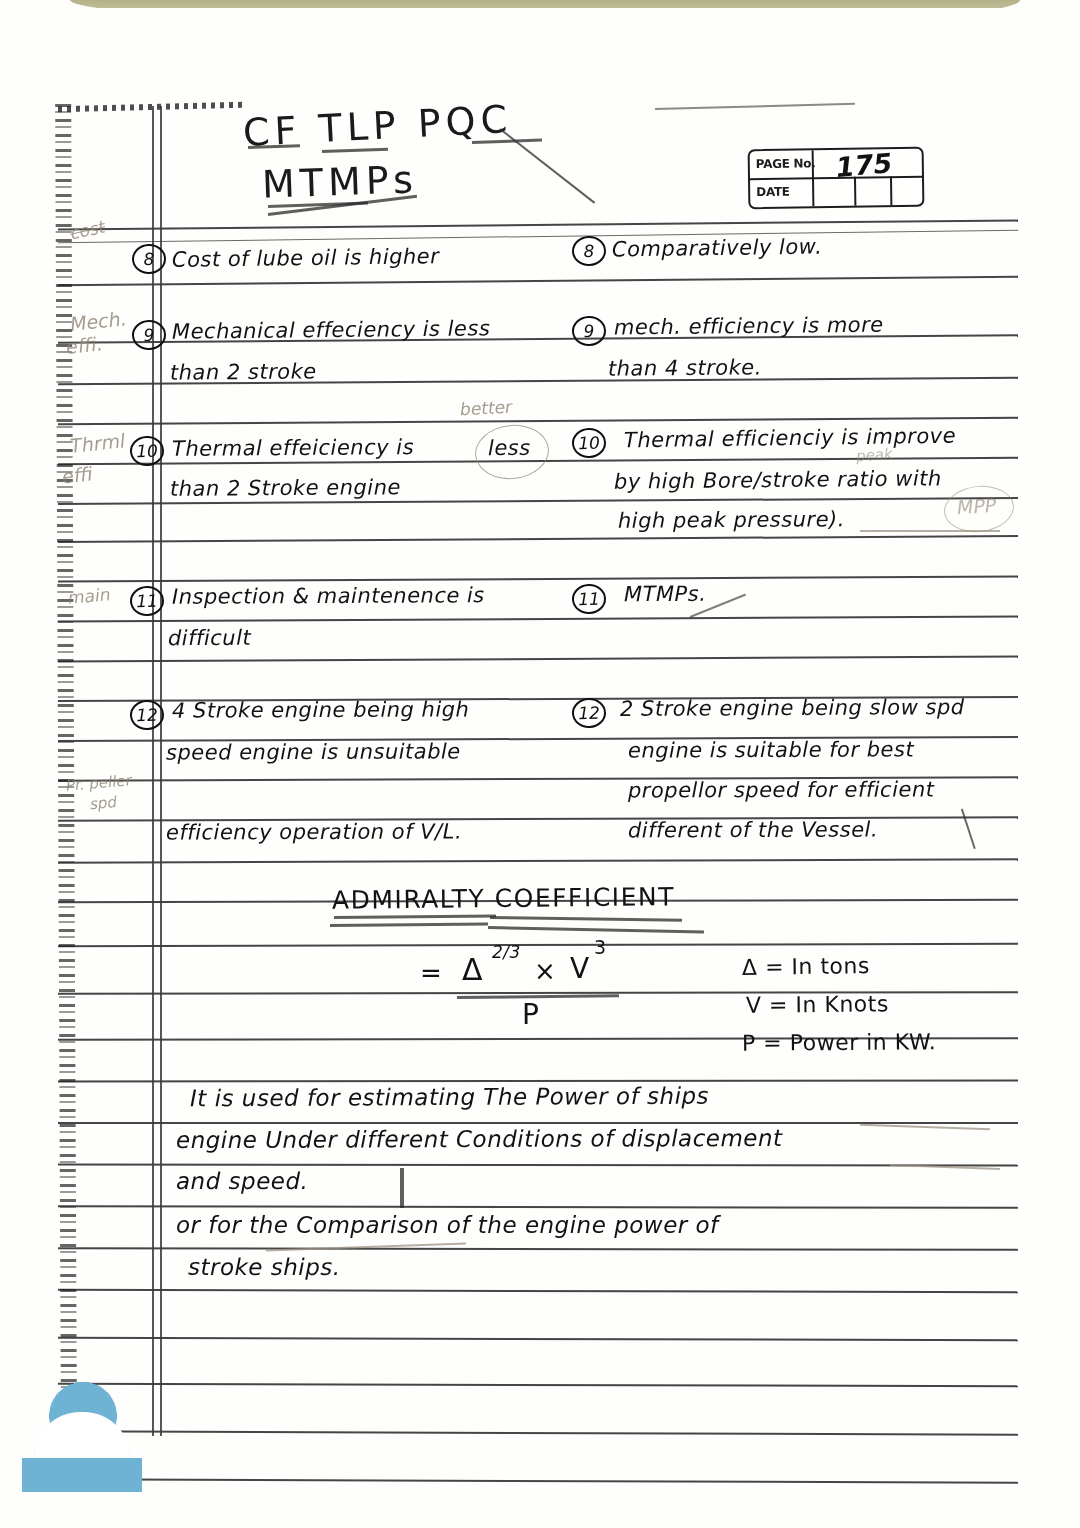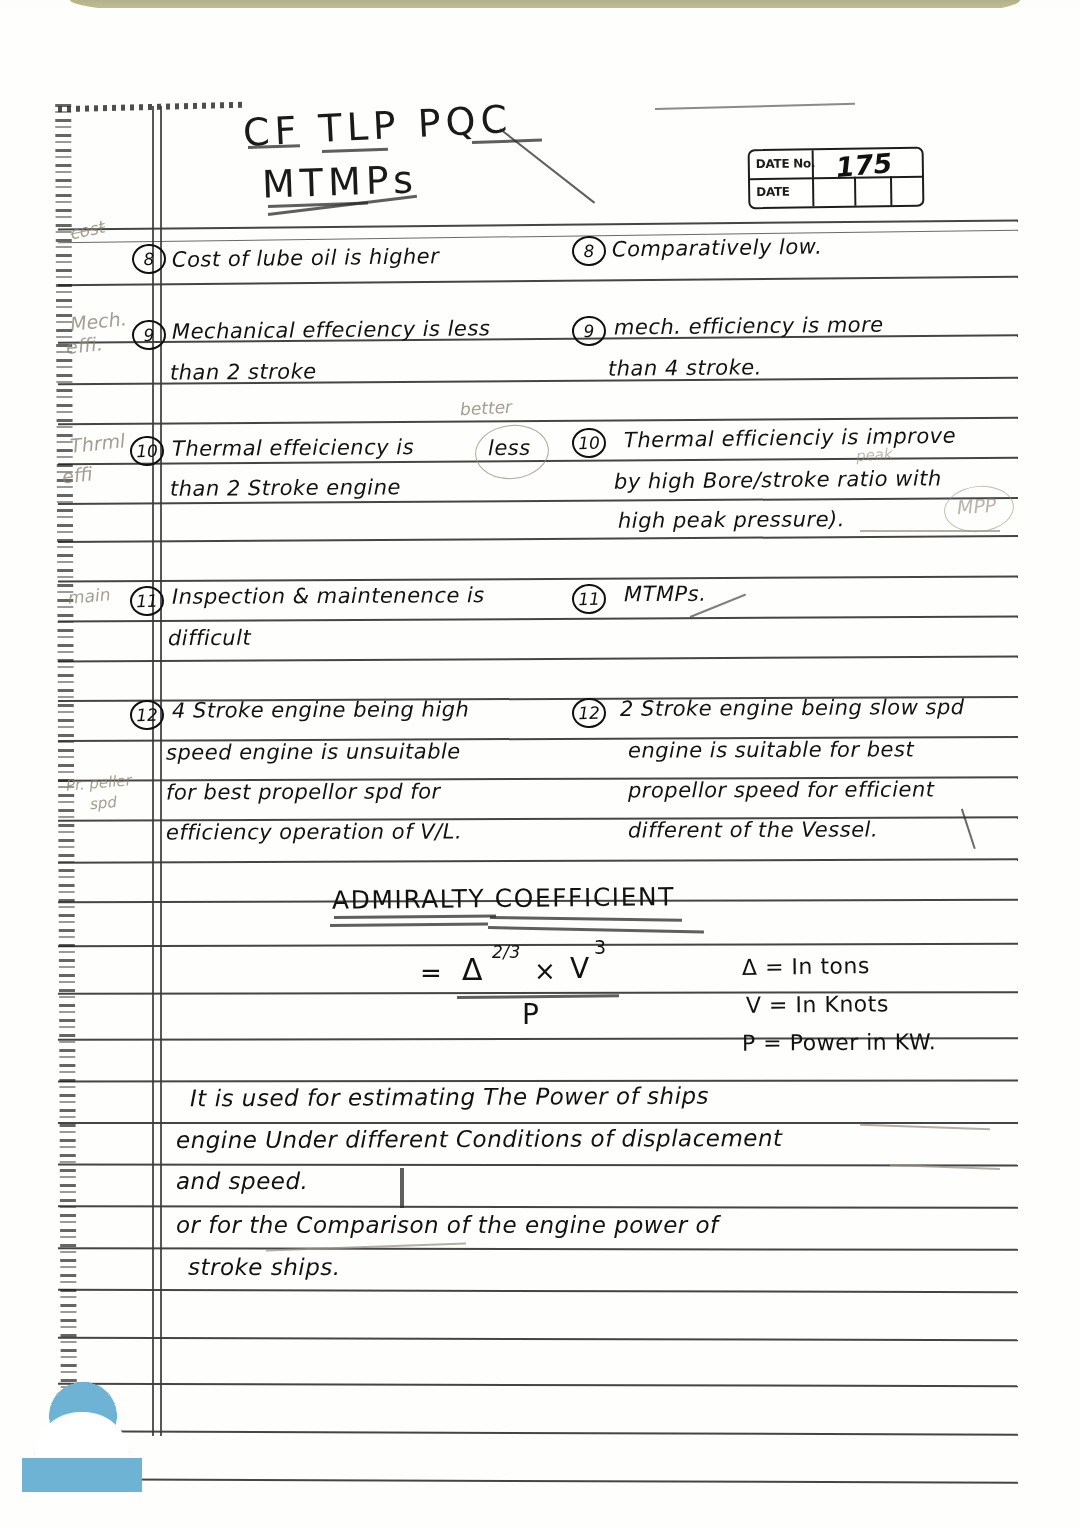--- a/index.html
+++ b/index.html
@@ -239,21 +239,21 @@
     <div class="stray" style="left:268px;top:197px;width:100px;transform:rotate(-2deg);height:2.5px;"></div>
     <div class="stray" style="left:268px;top:205px;width:150px;transform:rotate(-7deg);height:2.5px;"></div>
     <div class="stray" style="left:500px;top:120px;width:120px;transform:rotate(38deg);height:2px;"></div>
     <div class="stray" style="left:655px;top:100px;width:200px;transform:rotate(-1.5deg);height:2px;opacity:.55;"></div>
 
     <div class="stampbox">
       <div class="mid"></div>
       <div class="v1"></div>
       <div class="v2"></div>
       <div class="v3"></div>
-      <div class="lbl pgno">DATE No.</div>
+      <div class="lbl pgno">PAGE No.</div>
       <div class="lbl dt">DATE</div>
       <div class="pgval">175</div>
     </div>
 
     <div class="cnum" style="left:132px;top:236px;">8</div>
     <div class="hw body" style="left:172px;top:238px;transform:rotate(-0.8deg);">Cost of lube oil is higher</div>
 
     <div class="cnum" style="left:132px;top:312px;">9</div>
     <div class="hw body" style="left:172px;top:310px;transform:rotate(-0.6deg);">Mechanical effeciency is less</div>
     <div class="hw body" style="left:170px;top:352px;transform:rotate(-0.5deg);">than 2 stroke</div>
@@ -265,21 +265,20 @@
     <div class="pencil" style="left:460px;top:390px;transform:rotate(-3deg);">better</div>
     <div class="hw body" style="left:170px;top:468px;transform:rotate(-0.4deg);">than 2 Stroke engine</div>
 
     <div class="cnum" style="left:130px;top:578px;">11</div>
     <div class="hw body" style="left:172px;top:576px;transform:rotate(-0.3deg);">Inspection &amp; maintenence is</div>
     <div class="hw body" style="left:168px;top:618px;transform:rotate(-0.3deg);font-style:italic;">difficult</div>
 
     <div class="cnum" style="left:130px;top:692px;">12</div>
     <div class="hw body" style="left:172px;top:690px;transform:rotate(-0.25deg);">4 Stroke engine being high</div>
     <div class="hw body" style="left:166px;top:732px;transform:rotate(-0.25deg);">speed engine is unsuitable</div>
-    <div class="hw body" style="left:166px;top:772px;transform:rotate(-0.2deg);">for best propellor spd for</div>
     <div class="hw body" style="left:166px;top:812px;transform:rotate(-0.2deg);">efficiency operation of V/L.</div>
 
     <div class="cnum" style="left:572px;top:228px;">8</div>
     <div class="hw body" style="left:612px;top:228px;transform:rotate(-0.8deg);">Comparatively low.</div>
 
     <div class="cnum" style="left:572px;top:308px;">9</div>
     <div class="hw body" style="left:614px;top:306px;transform:rotate(-0.6deg);">mech. efficiency is more</div>
     <div class="hw body" style="left:608px;top:348px;transform:rotate(-0.5deg);">than 4 stroke.</div>
 
     <div class="cnum" style="left:572px;top:420px;">10</div>

